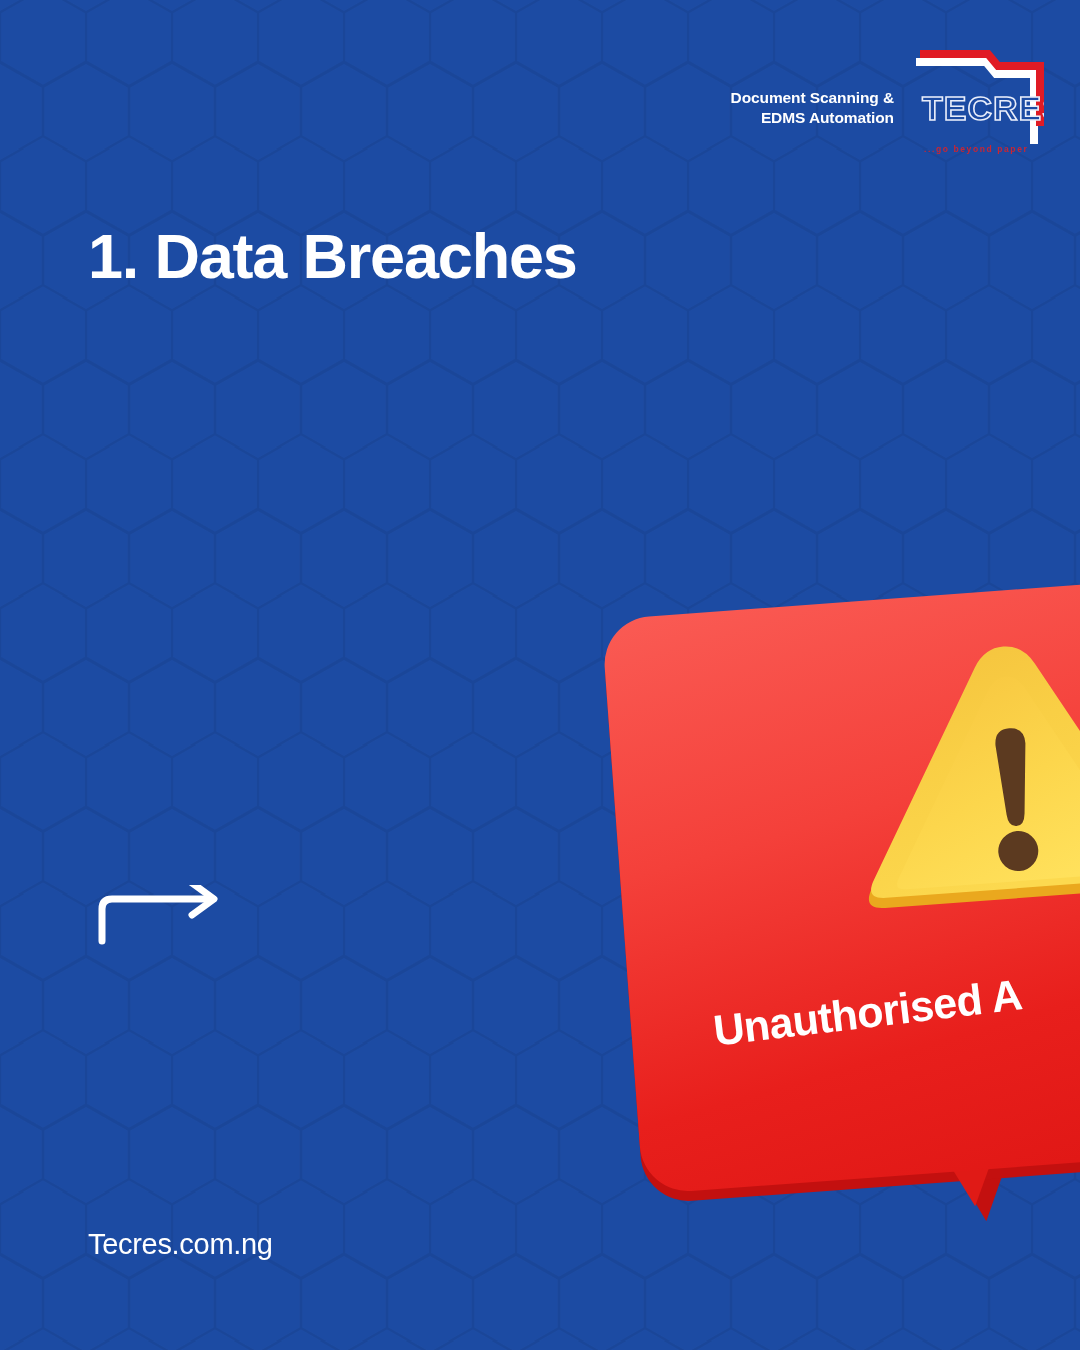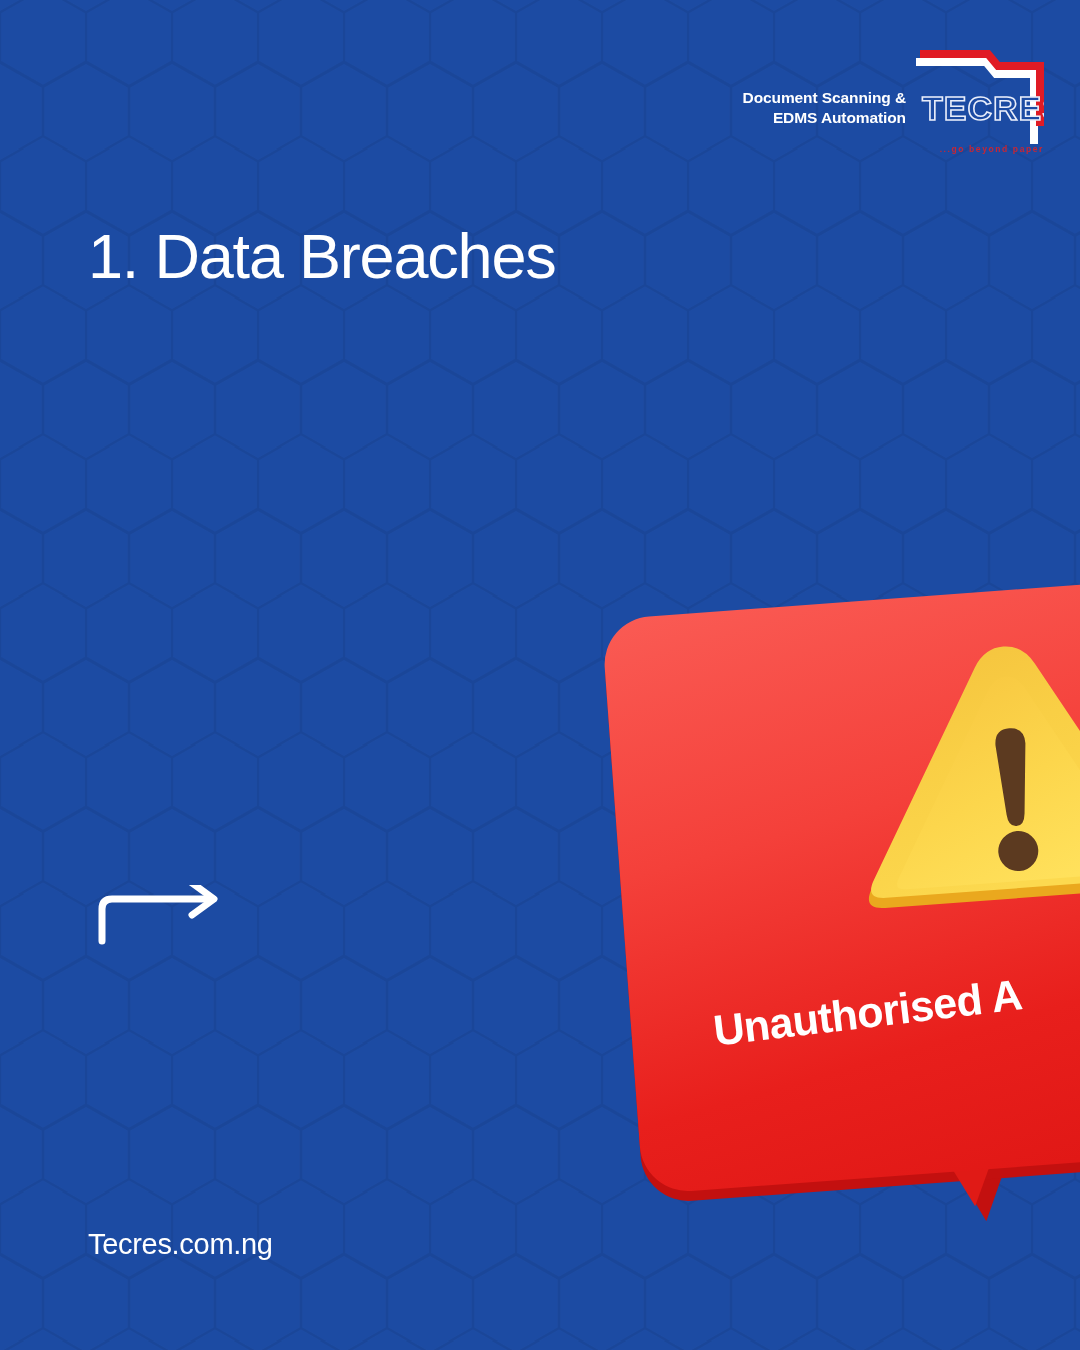--- a/index.html
+++ b/index.html
@@ -26,21 +26,21 @@
   .hex-bg svg { display: block; width: 100%; height: 100%; }
 
   
   .logo-lockup {
     position: absolute;
     top: 48px;
     right: 36px;
     z-index: 6;
     display: flex;
     align-items: flex-start;
-    gap: 10px;
+    gap: 22px;
   }
   .logo-tagline-left {
     text-align: right;
     color: #ffffff;
     font-size: 15.5px;
     font-weight: bold;
     line-height: 1.28;
     letter-spacing: -0.1px;
     padding-top: 40px;
     white-space: pre-line;
@@ -49,37 +49,37 @@
     position: relative;
     width: 128px;
     height: 104px;
   }
   .logo-mark svg { position: absolute; top: 0; left: 0; }
   .logo-underline-text {
     position: absolute;
     left: 8px;
     bottom: -2px;
     width: 120px;
-    text-align: right;
+    text-align: left;
     color: #d8232a;
     font-size: 8.5px;
     font-weight: bold;
     letter-spacing: 1.6px;
     opacity: 0.92;
   }
 
   
   .headline {
     position: absolute;
     left: 88px;
     top: 222px;
     z-index: 5;
     color: #ffffff;
     font-size: 63px;
-    font-weight: normal;
+    font-weight: bold;
     letter-spacing: -1.2px;
     line-height: 1.08;
     white-space: nowrap;
   }
   .body-copy {
     position: absolute;
     left: 88px;
     top: 327px;
     z-index: 5;
     width: 540px;

